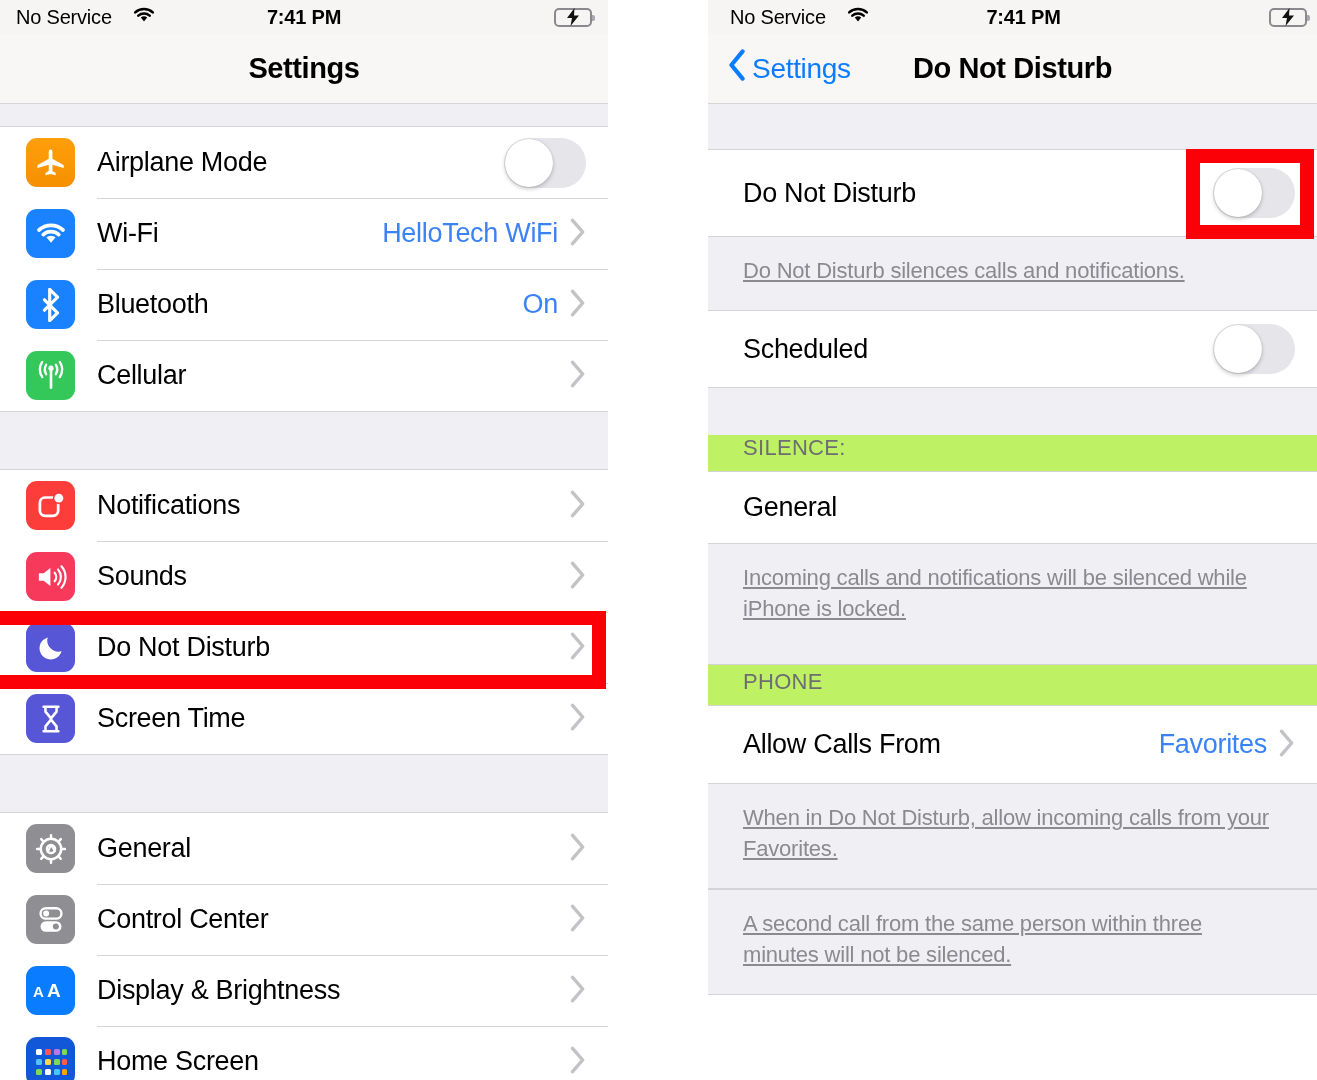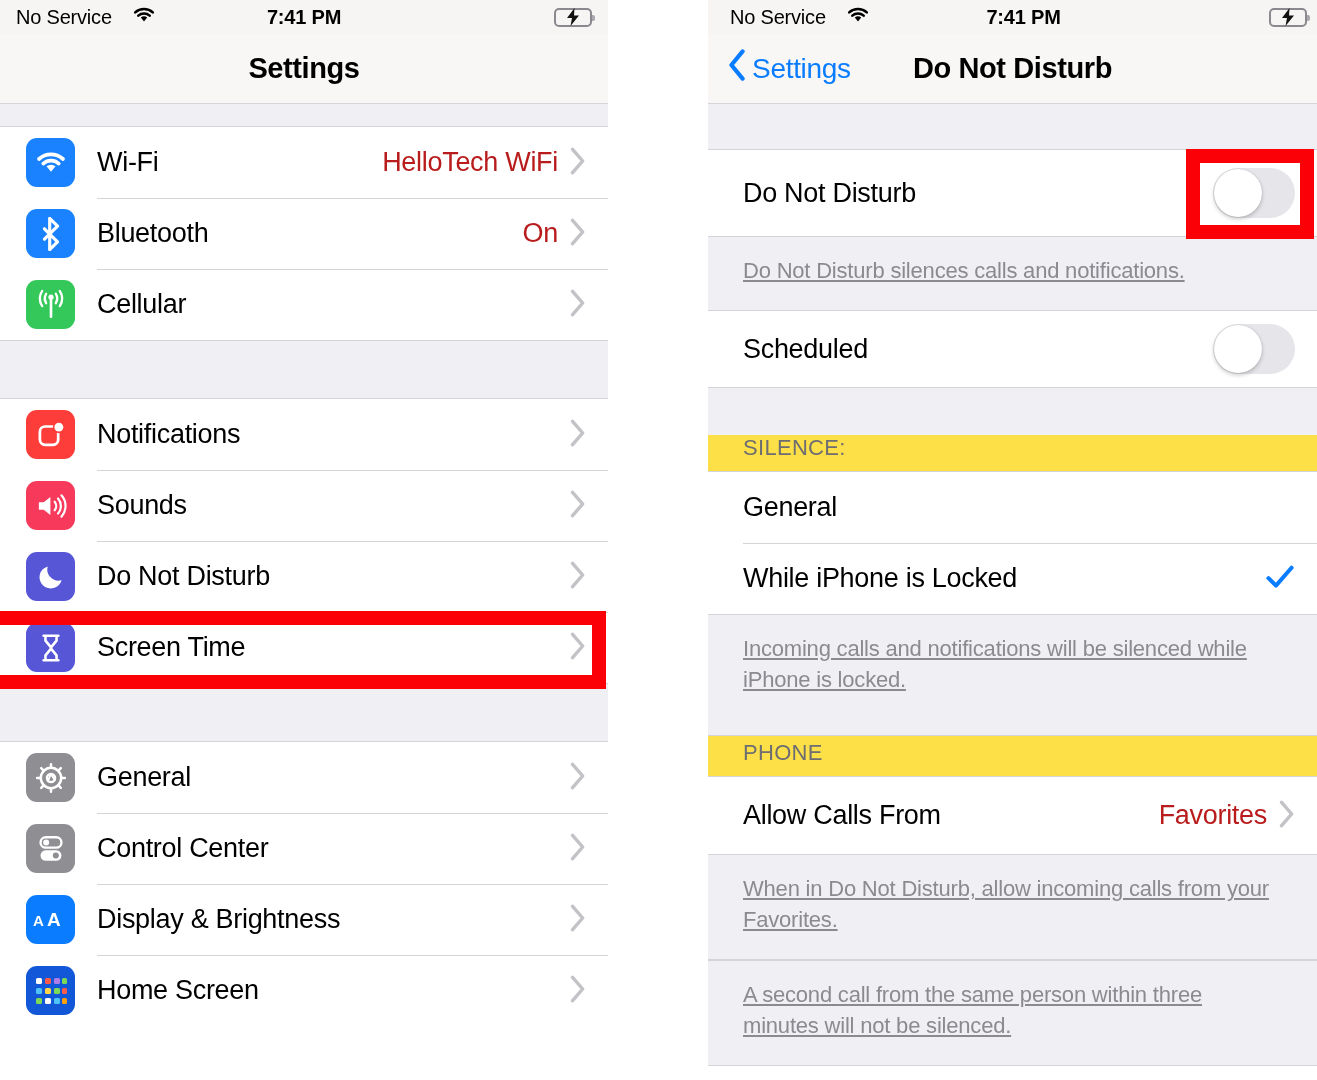--- a/index.html
+++ b/index.html
@@ -160,21 +160,21 @@
     margin-left: 22px;
     font-size: 27px;
     color: #000;
     letter-spacing: -0.3px;
     white-space: nowrap;
   }
   .panel-right .row-label { margin-left: 0; }
   .row-value {
     margin-left: auto;
     font-size: 27px;
-    color: #b91c1c;
+    color: #3b82f6;
     letter-spacing: -0.3px;
     white-space: nowrap;
   }
   .chevron {
     margin-left: 14px;
     flex: 0 0 auto;
     display: block;
   }
   .row-value + .chevron { margin-left: 12px; }
 
@@ -208,21 +208,21 @@
     color: #8a8a8f;
     font-size: 22px;
     line-height: 31px;
     letter-spacing: -0.2px;
     padding: 18px 35px 24px 35px;
     border-top: 1px solid #d3d3d8;
     border-bottom: 1px solid #d3d3d8;
     text-decoration: underline;
   }
   .section-header {
-    background: #fde047;
+    background: #bef264;
     color: #6d6d72;
     font-size: 22px;
     letter-spacing: 0.3px;
     padding: 0 35px 10px 35px;
     border-bottom: 1px solid #d3d3d8;
   }
   .plain-gap {
     background: #f0eff4;
     border-bottom: 1px solid #d3d3d8;
   }
@@ -286,20 +286,31 @@
     </div>
 
     <div class="nav-bar">
       <div class="nav-title">Settings</div>
     </div>
 
     <div class="topnotch" style="height:23px"></div>
 
     <div class="group">
 
+      <div class="row">
+        <span class="row-icon" style="background:linear-gradient(#ff9f0a,#f59000)">
+          <svg width="34" height="34" viewBox="0 0 24 24">
+              <path fill="#fff" d="M21 15.5v-2l-8-4.5V3.8a1.3 1.3 0 0 0-2.6 0V9l-8 4.5v2l8-2.3v4.4l-2.3 1.5v1.6l3.6-1 3.6 1v-1.6L13 17.6v-4.4z"></path>
+            </svg>
+        </span>
+        <span class="row-label">Airplane Mode</span>
+        <span class="toggle">
+            <span class="knob"></span>
+          </span>
+      </div>
 
       <div class="row">
         <span class="row-icon" style="background:#1a82ff">
           <svg width="32" height="24" viewBox="0 0 24 18">
             <path d="M12 15.6 L15.4 11.5 A5.2 5.2 0 0 0 8.6 11.5 Z" fill="#fff"></path>
             <path d="M3 6 A13.4 13.4 0 0 1 21 6" stroke="#fff" stroke-width="2.8" fill="none" stroke-linecap="round"></path>
             <path d="M6.2 9.4 A8.8 8.8 0 0 1 17.8 9.4" stroke="#fff" stroke-width="2.8" fill="none" stroke-linecap="round"></path>
           </svg>
         </span>
         <span class="row-label">Wi-Fi</span>
@@ -558,28 +569,20 @@
       </div>
     </div>
 
     <div class="plain-gap" style="height:48px;border-top:1px solid #d3d3d8;border-bottom:none"></div>
     <div class="section-header">SILENCE:</div>
 
     <div class="group">
       <div class="row" style="padding-left:35px;min-height:71px">
         <span class="row-label">General</span>
       </div>
-      <div class="row" style="padding-left:35px;min-height:71px">
-        <span class="row-label">While iPhone is Locked</span>
-        <span class="check">
-          <svg width="30" height="26" viewBox="0 0 20 18">
-              <path d="M2 9.8 L7.2 15 L18 2.6" stroke="#0a7cff" stroke-width="2.8" fill="none" stroke-linecap="round" stroke-linejoin="round"></path>
-            </svg>
-        </span>
-      </div>
     </div>
 
     <div class="section-footer" style="padding-bottom:40px">Incoming calls and notifications will be silenced while iPhone is locked.</div>
 
     <div class="section-header" style="padding-top:4px">PHONE</div>
 
     <div class="group">
       <div class="row" style="padding-left:35px;min-height:77px">
         <span class="row-label">Allow Calls From</span>
         <span class="row-value">Favorites</span>

